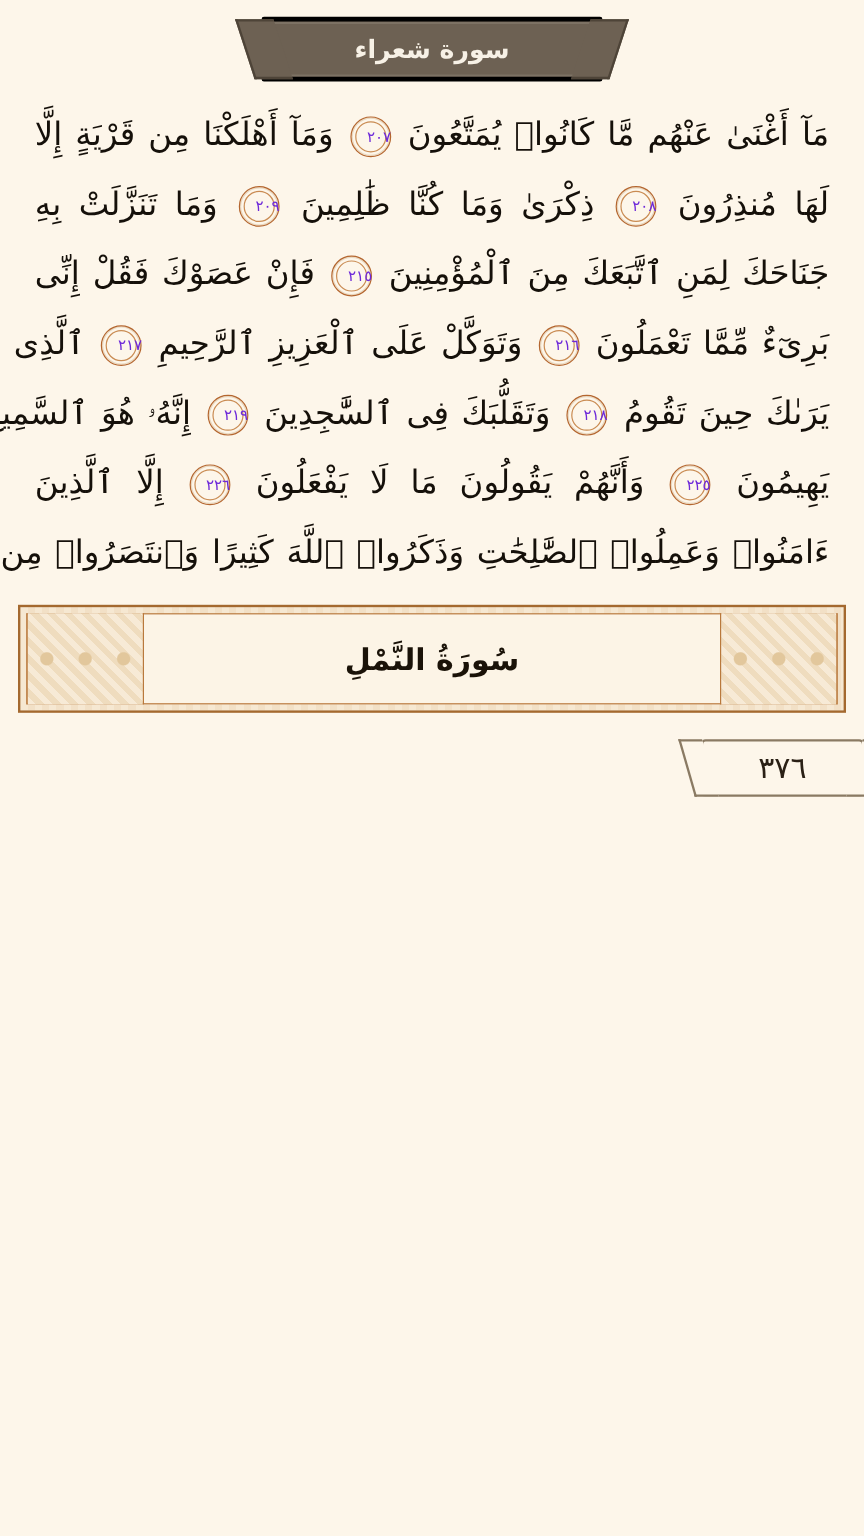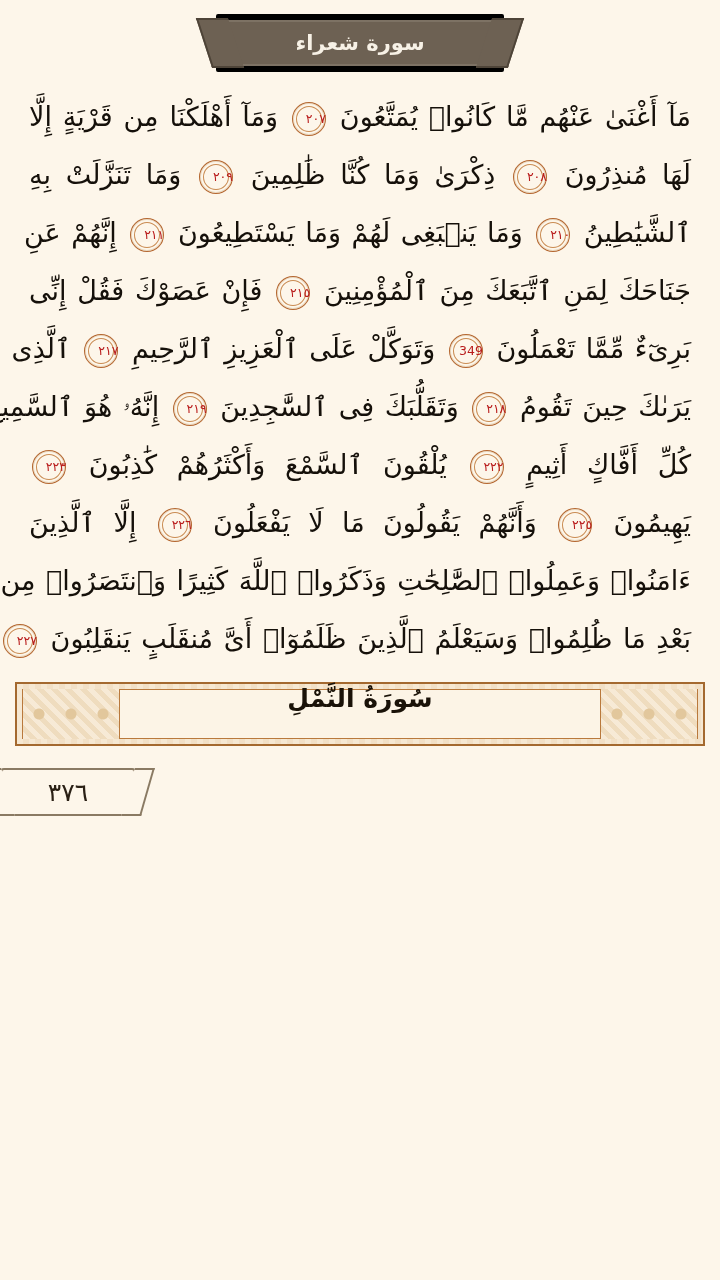--- a/index.html
+++ b/index.html
@@ -32,21 +32,21 @@
     margin-top: 14px;
     display: flex;
     justify-content: center;
     width: 100%;
   }
   .surah-header {
     position: relative;
     width: 276px;
     height: 46px;
     background: #6d6153;
-    border: 6px solid #000000;
+    border: 4px solid #000000;
     border-radius: 2px;
     display: flex;
     align-items: center;
     justify-content: center;
     box-shadow: inset 0 0 0 2px #7d7264;
   }
   .surah-header::before,
   .surah-header::after {
     content: "";
     position: absolute;
@@ -128,35 +128,35 @@
     position: absolute;
     inset: 3px;
     border: 1px solid #c98b52;
     border-radius: 50%;
   }
   .ayah-num .n {
     position: relative;
     z-index: 2;
     font-family: "DejaVu Sans", sans-serif;
     font-size: 12.5px;
-    color: #b91c1c;
+    color: #6d28d9;
   }
 
   
   .surah-banner {
     width: 690px;
-    height: 64px;
+    height: 90px;
     margin-top: 14px;
     border: 2px solid #a4692f;
     background:
       repeating-linear-gradient(90deg, #f6e8d2 0 6px, #f2e0c6 6px 12px);
     box-sizing: border-box;
     position: relative;
     display: flex;
-    align-items: flex-start;
+    align-items: center;
     justify-content: center;
   }
   .surah-banner .inner-frame {
     position: absolute;
     inset: 5px;
     border: 1.5px solid #b9793c;
     background: #fcf4e6;
   }
   .surah-banner .side-orn {
     position: absolute;
@@ -179,22 +179,23 @@
     font-size: 25px;
     color: #1a1208;
     font-family: "DejaVu Sans", sans-serif;
     font-weight: bold;
   }
 
   
   .page-number-wrap {
     margin-top: 22px;
     display: flex;
-    justify-content: flex-end;
+    justify-content: flex-start;
     width: 100%;
+    font-family: Liberation Serif, serif;
   }
   .page-number {
     min-width: 96px;
     height: 44px;
     padding: 0 18px;
     border: 2px solid #8a7a63;
     border-radius: 4px;
     background: #fdf6ea;
     display: flex;
     align-items: center;
@@ -225,28 +226,25 @@
 
   <div class="surah-header-wrap">
     <div class="surah-header">
       <span class="surah-header-title">سورة شعراء</span>
     </div>
   </div>
 
   <div class="mushaf-body" id="mushaf-body">
       <div class="ayah-line"><span class="ayah-text"> مَآ أَغْنَىٰ عَنْهُم مَّا كَانُوا۟ يُمَتَّعُونَ </span><span class="ayah-num"><span class="ring"></span><span class="n">٢٠٧</span></span><span class="ayah-text"> وَمَآ أَهْلَكْنَا مِن قَرْيَةٍ إِلَّا </span></div>
       <div class="ayah-line"><span class="ayah-text"> لَهَا مُنذِرُونَ </span><span class="ayah-num"><span class="ring"></span><span class="n">٢٠٨</span></span><span class="ayah-text"> ذِكْرَىٰ وَمَا كُنَّا ظَٰلِمِينَ </span><span class="ayah-num"><span class="ring"></span><span class="n">٢٠٩</span></span><span class="ayah-text"> وَمَا تَنَزَّلَتْ بِهِ </span></div>
-      <div class="ayah-line"><span class="ayah-text"> ٱلشَّيَٰطِينُ </span><span class="ayah-num"><span class="ring"></span><span class="n">٢١٠</span></span><span class="ayah-text"> وَمَا يَنۢبَغِى لَهُمْ وَمَا يَسْتَطِيعُونَ </span><span class="ayah-num"><span class="ring"></span><span class="n">٢١١</span></span><span class="ayah-text"> إِنَّهُمْ عَنِ </span></div>
       <div class="ayah-line"><span class="ayah-text"> جَنَاحَكَ لِمَنِ ٱتَّبَعَكَ مِنَ ٱلْمُؤْمِنِينَ </span><span class="ayah-num"><span class="ring"></span><span class="n">٢١٥</span></span><span class="ayah-text"> فَإِنْ عَصَوْكَ فَقُلْ إِنِّى </span></div>
-      <div class="ayah-line"><span class="ayah-text"> بَرِىٓءٌ مِّمَّا تَعْمَلُونَ </span><span class="ayah-num"><span class="ring"></span><span class="n">349</span></span><span class="ayah-text"> وَتَوَكَّلْ عَلَى ٱلْعَزِيزِ ٱلرَّحِيمِ </span><span class="ayah-num"><span class="ring"></span><span class="n">٢١٧</span></span><span class="ayah-text"> ٱلَّذِى </span></div>
+      <div class="ayah-line"><span class="ayah-text"> بَرِىٓءٌ مِّمَّا تَعْمَلُونَ </span><span class="ayah-num"><span class="ring"></span><span class="n">٢١٦</span></span><span class="ayah-text"> وَتَوَكَّلْ عَلَى ٱلْعَزِيزِ ٱلرَّحِيمِ </span><span class="ayah-num"><span class="ring"></span><span class="n">٢١٧</span></span><span class="ayah-text"> ٱلَّذِى </span></div>
       <div class="ayah-line"><span class="ayah-text"> يَرَىٰكَ حِينَ تَقُومُ </span><span class="ayah-num"><span class="ring"></span><span class="n">٢١٨</span></span><span class="ayah-text"> وَتَقَلُّبَكَ فِى ٱلسَّٰجِدِينَ </span><span class="ayah-num"><span class="ring"></span><span class="n">٢١٩</span></span><span class="ayah-text"> إِنَّهُۥ هُوَ ٱلسَّمِيعُ </span></div>
-      <div class="ayah-line"><span class="ayah-text"> كُلِّ أَفَّاكٍ أَثِيمٍ </span><span class="ayah-num"><span class="ring"></span><span class="n">٢٢٢</span></span><span class="ayah-text"> يُلْقُونَ ٱلسَّمْعَ وَأَكْثَرُهُمْ كَٰذِبُونَ </span><span class="ayah-num"><span class="ring"></span><span class="n">٢٢٣</span></span></div>
       <div class="ayah-line"><span class="ayah-text"> يَهِيمُونَ </span><span class="ayah-num"><span class="ring"></span><span class="n">٢٢٥</span></span><span class="ayah-text"> وَأَنَّهُمْ يَقُولُونَ مَا لَا يَفْعَلُونَ </span><span class="ayah-num"><span class="ring"></span><span class="n">٢٢٦</span></span><span class="ayah-text"> إِلَّا ٱلَّذِينَ </span></div>
       <div class="ayah-line"><span class="ayah-text"> ءَامَنُوا۟ وَعَمِلُوا۟ ٱلصَّٰلِحَٰتِ وَذَكَرُوا۟ ٱللَّهَ كَثِيرًا وَٱنتَصَرُوا۟ مِنۢ </span></div>
-      <div class="ayah-line"><span class="ayah-text"> بَعْدِ مَا ظُلِمُوا۟ وَسَيَعْلَمُ ٱلَّذِينَ ظَلَمُوٓا۟ أَىَّ مُنقَلَبٍ يَنقَلِبُونَ </span><span class="ayah-num"><span class="ring"></span><span class="n">٢٢٧</span></span></div>
     </div>
 
   <div class="surah-banner">
     <div class="inner-frame"></div>
     <div class="side-orn right"></div>
     <div class="side-orn left"></div>
     <span class="banner-title">سُورَةُ النَّمْلِ</span>
   </div>
 
   <div class="page-number-wrap">

